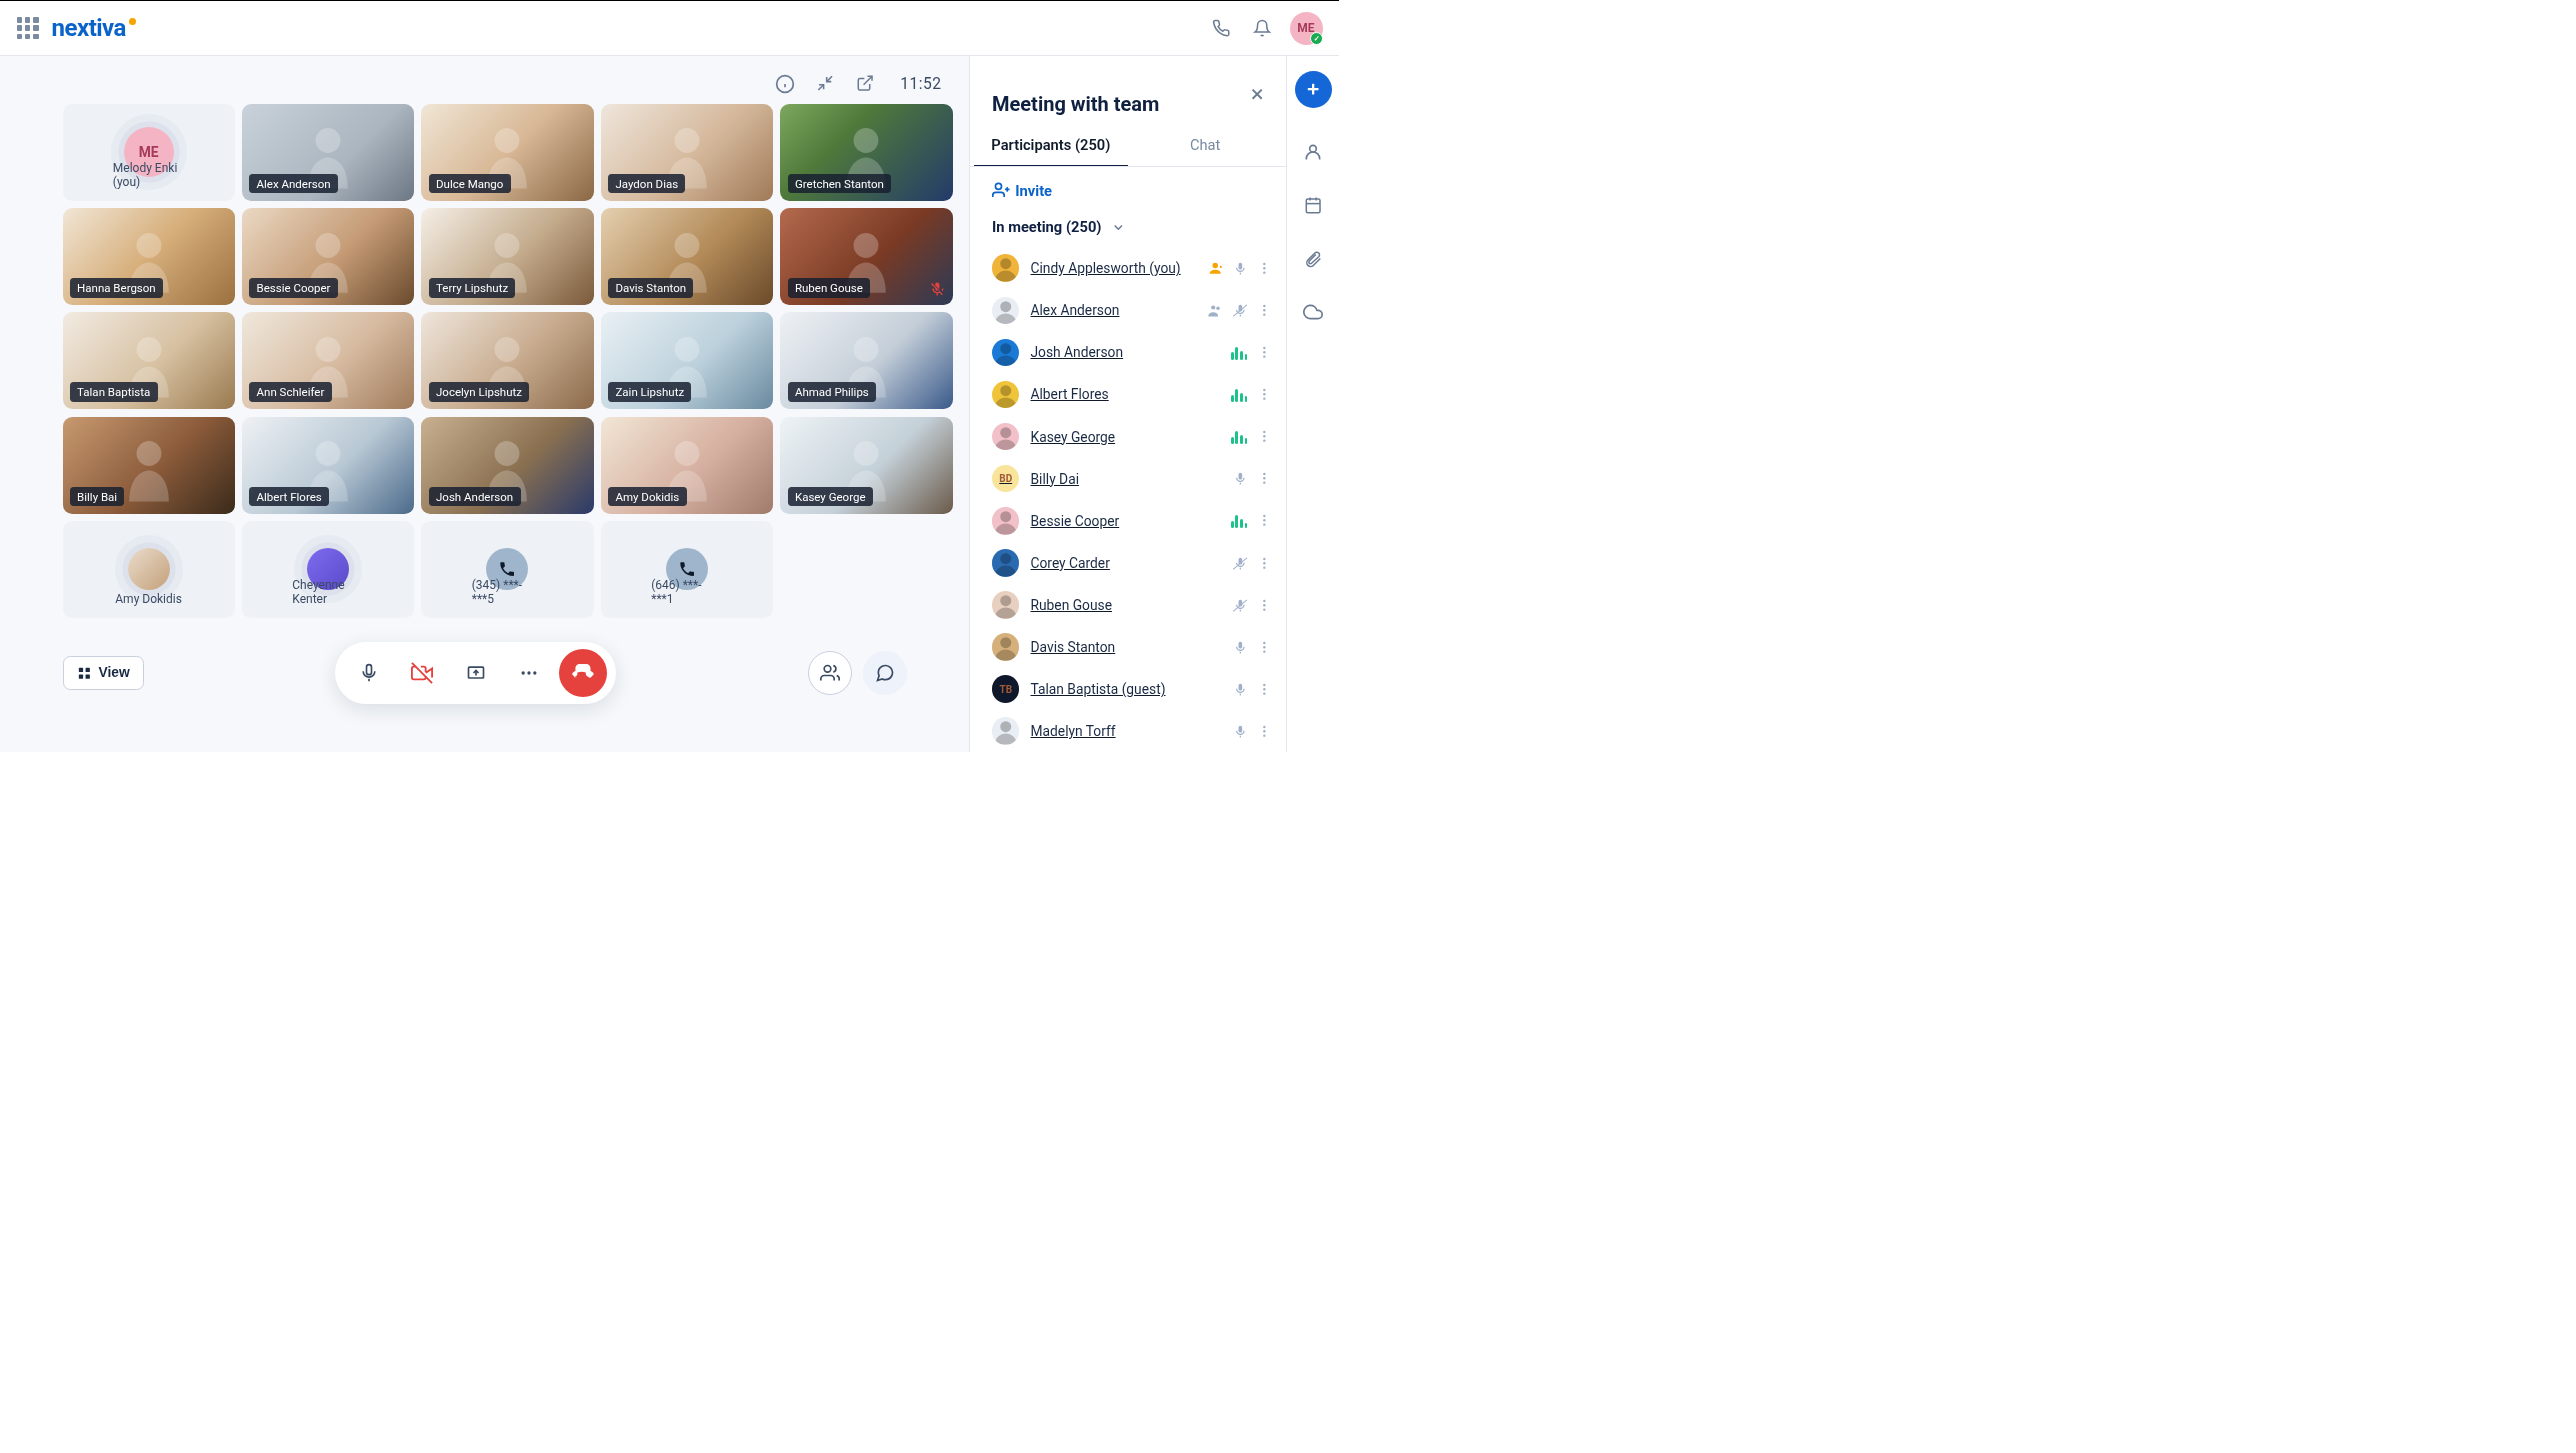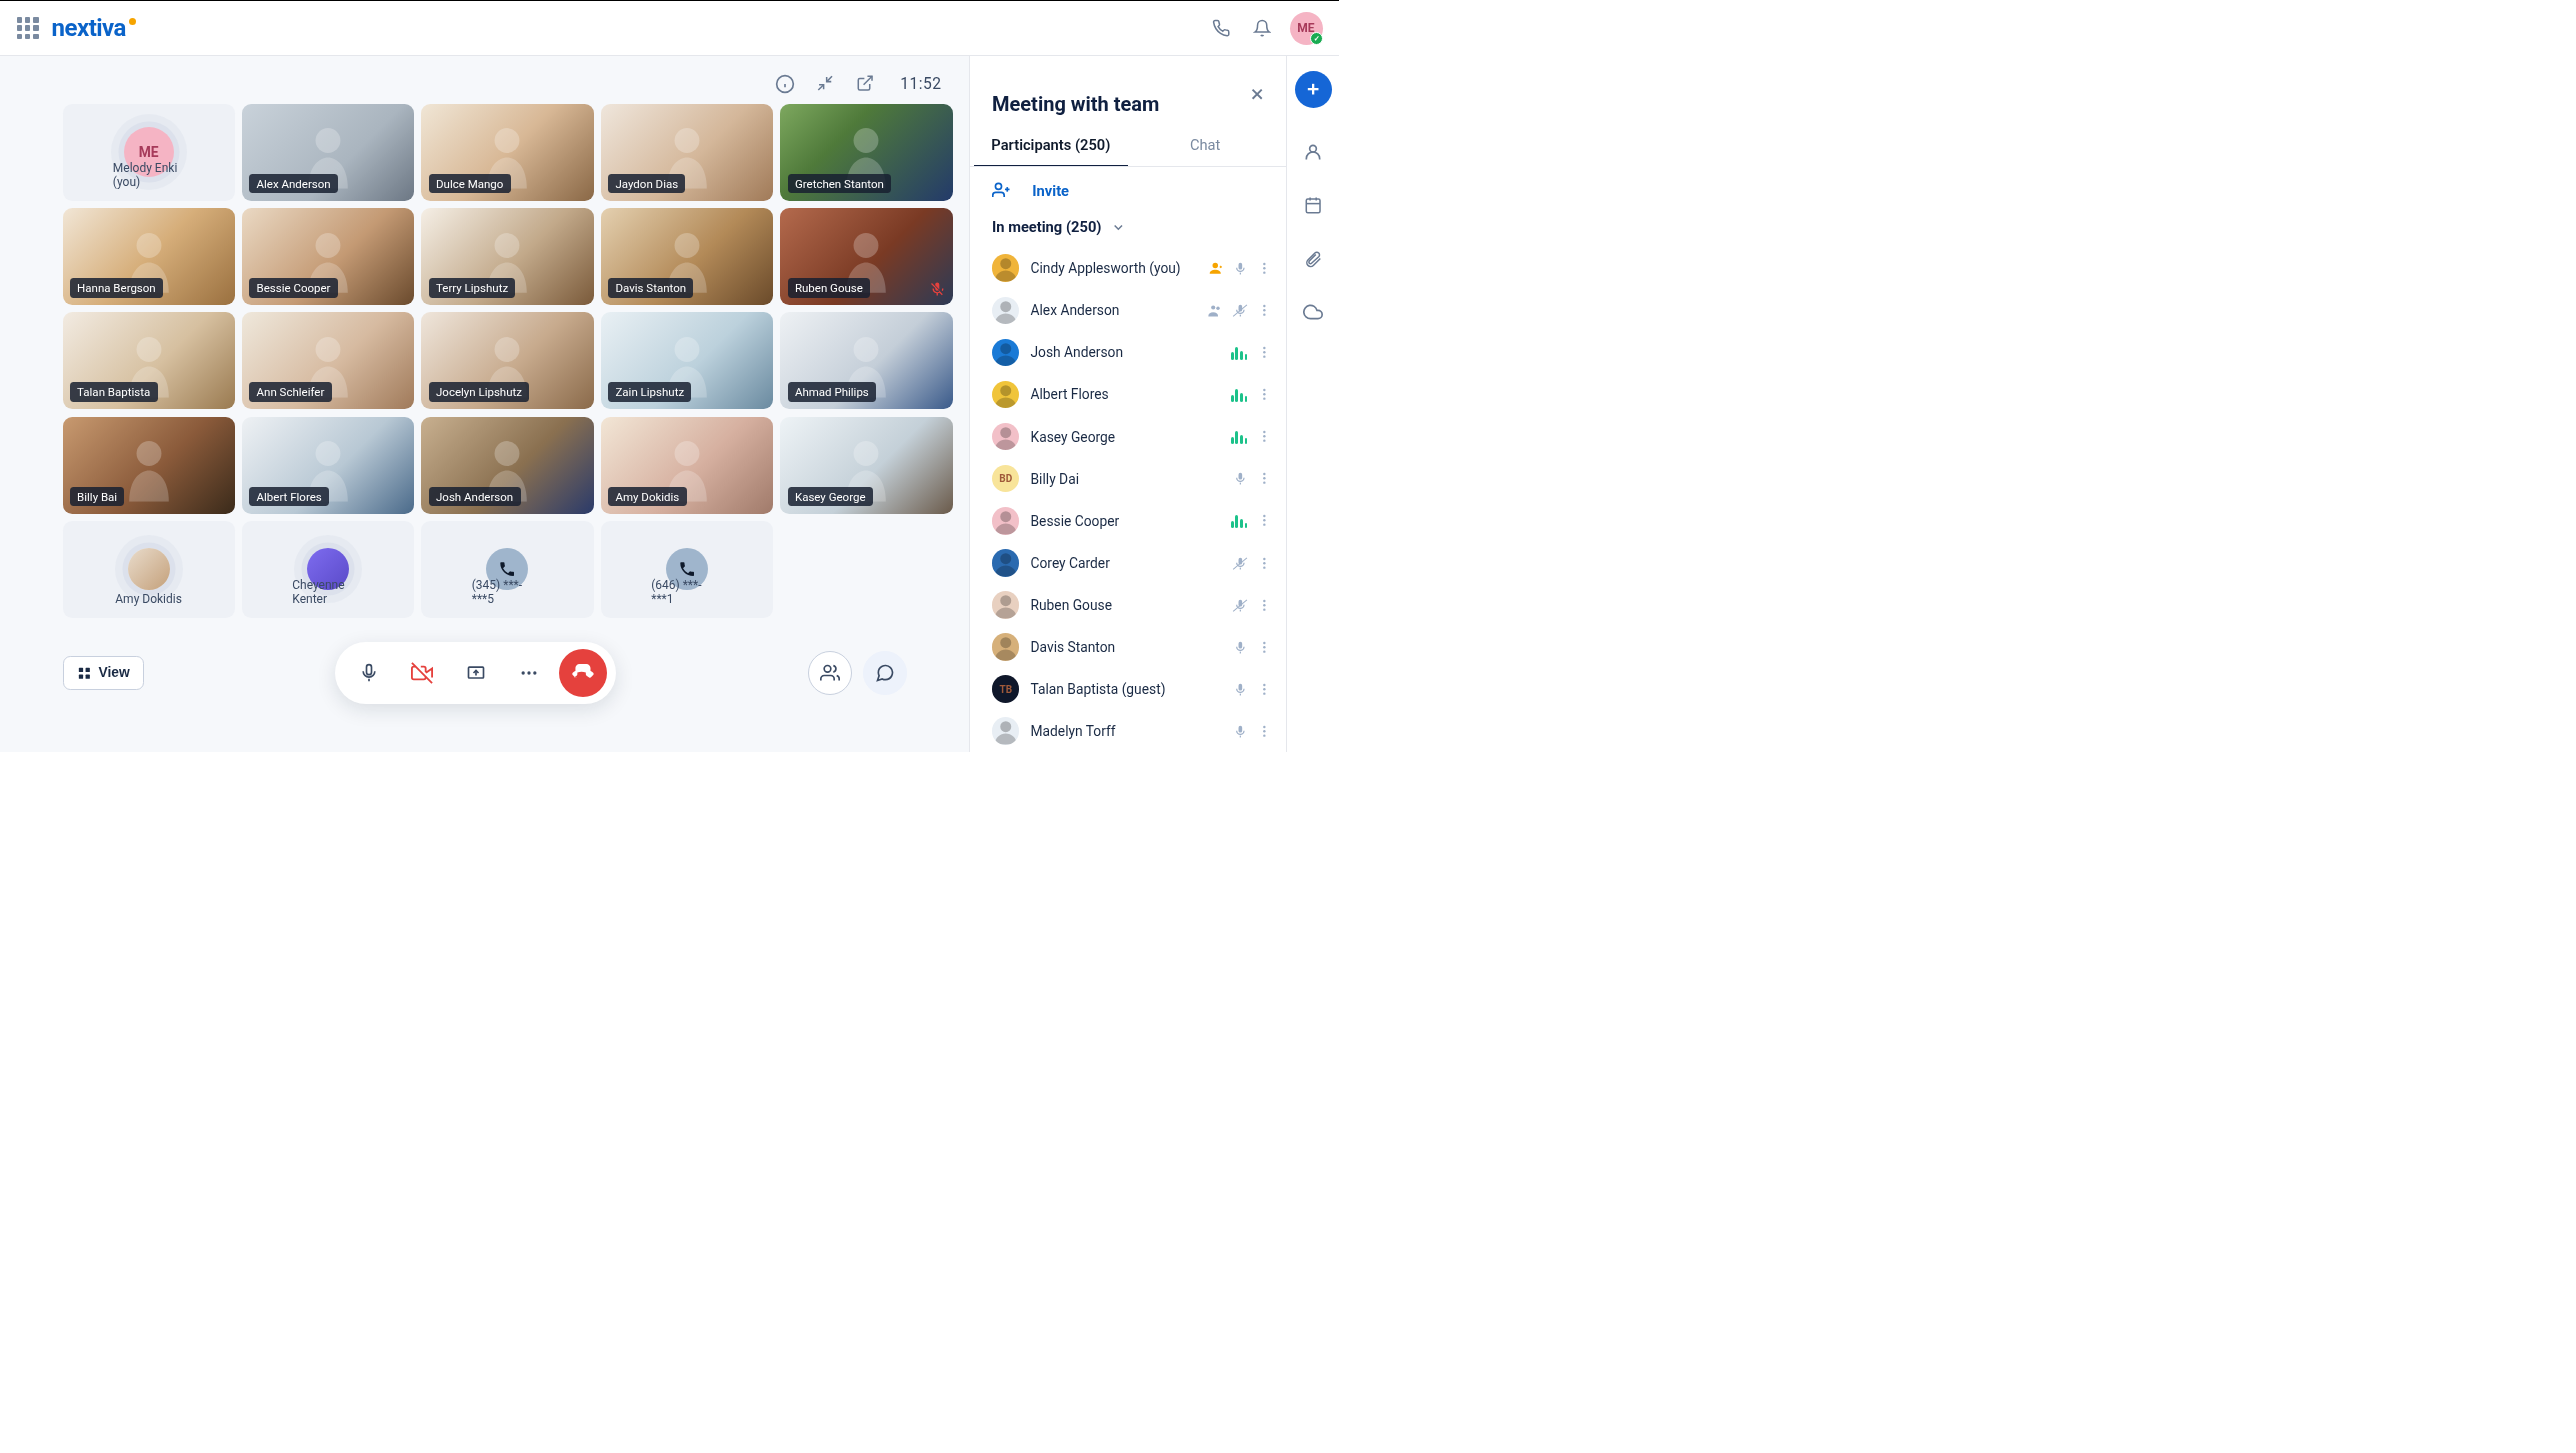--- a/index.html
+++ b/index.html
@@ -165,27 +165,27 @@
     padding:16.5px 18.3px 9.2px 22px;
   }
   .panel-header h2 { font-size:20px; font-weight:700; color:#102040;margin-top:19px;}
   .tabs { display:flex; border-bottom:0.9px solid #e5e7ec; padding:0 3.7px;}
   .tab {
     flex:1; text-align:center; padding:11px 5.5px;
     font-size:14.7px; color:#7a8aa0; cursor:pointer;
     border-bottom:1.8px solid transparent;
   }
   .tab.active { color:#0f1a2b; border-bottom-color:#102040; font-weight:600;}
-  .invite-row { display:flex; align-items:center; gap:22px; padding:14.7px 22px 5.5px 22px; color:#0a63c9; font-weight:700; font-size:14.7px; cursor:pointer;}
+  .invite-row { display:flex; align-items:center; gap:5px; padding:14.7px 22px 5.5px 22px; color:#0a63c9; font-weight:700; font-size:14.7px; cursor:pointer;}
   .section-h {
     display:flex; align-items:center; gap:9.2px;
     padding:13px 22px 3.7px 22px; font-weight:700; font-size:14.7px; color:#102040;
     cursor:pointer;
   }
-  .plist { flex:1; overflow-y:auto; padding:7.3px 11px 0 18.3px; }
+  .plist { flex:1; overflow-y:auto; padding:7.3px 11px 0 18.3px;text-decoration:underline; }
   .prow {
     display:flex; align-items:center; gap:11px;
     padding:7.3px 3.7px;
   }
   .pavatar { width:27.5px; height:27.5px; border-radius:50%; overflow:hidden; flex-shrink:0; display:flex; align-items:center; justify-content:center; font-size:10px; font-weight:700;}
   .pname { flex:1; font-size:13.8px; color:#1a2a44; white-space:nowrap; overflow:hidden; text-overflow:ellipsis;}
   .pstatus { display:flex; align-items:center; gap:9.2px; color:#9fb0c8;}
   svg { display:block; }
 
   .sound-bars { display:flex; align-items:flex-end; gap:1.8px; height:14.7px;}

